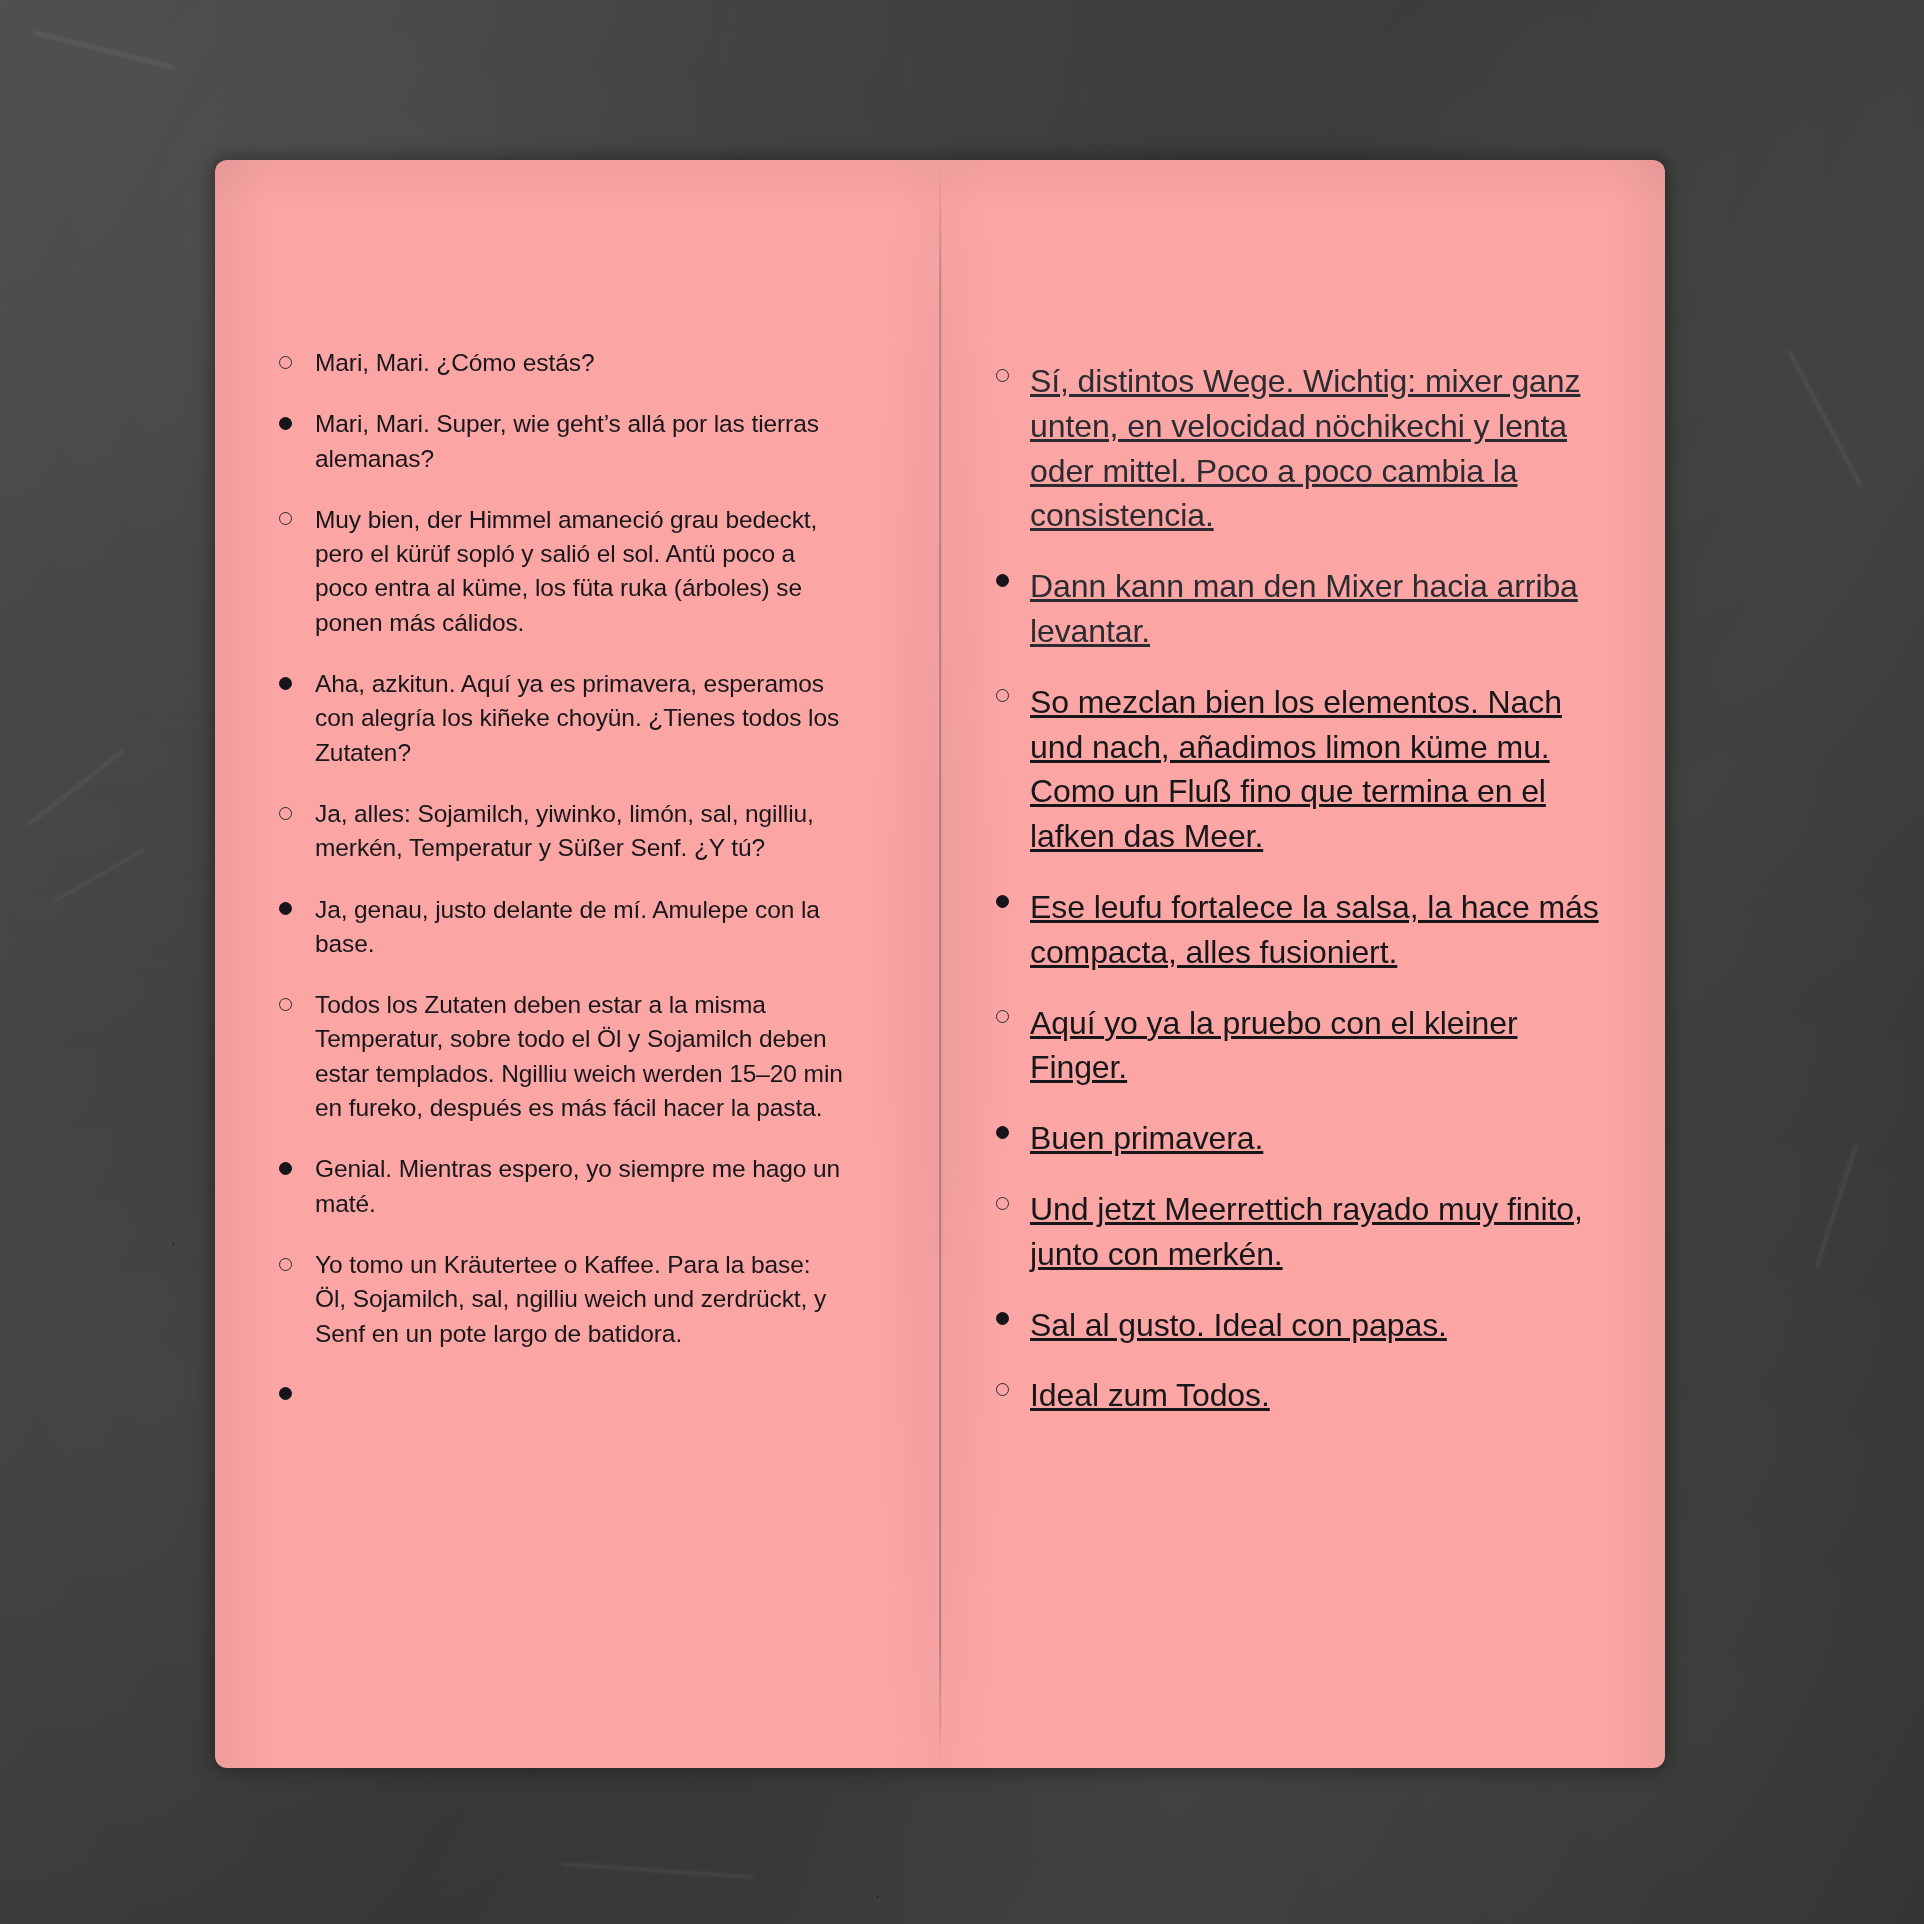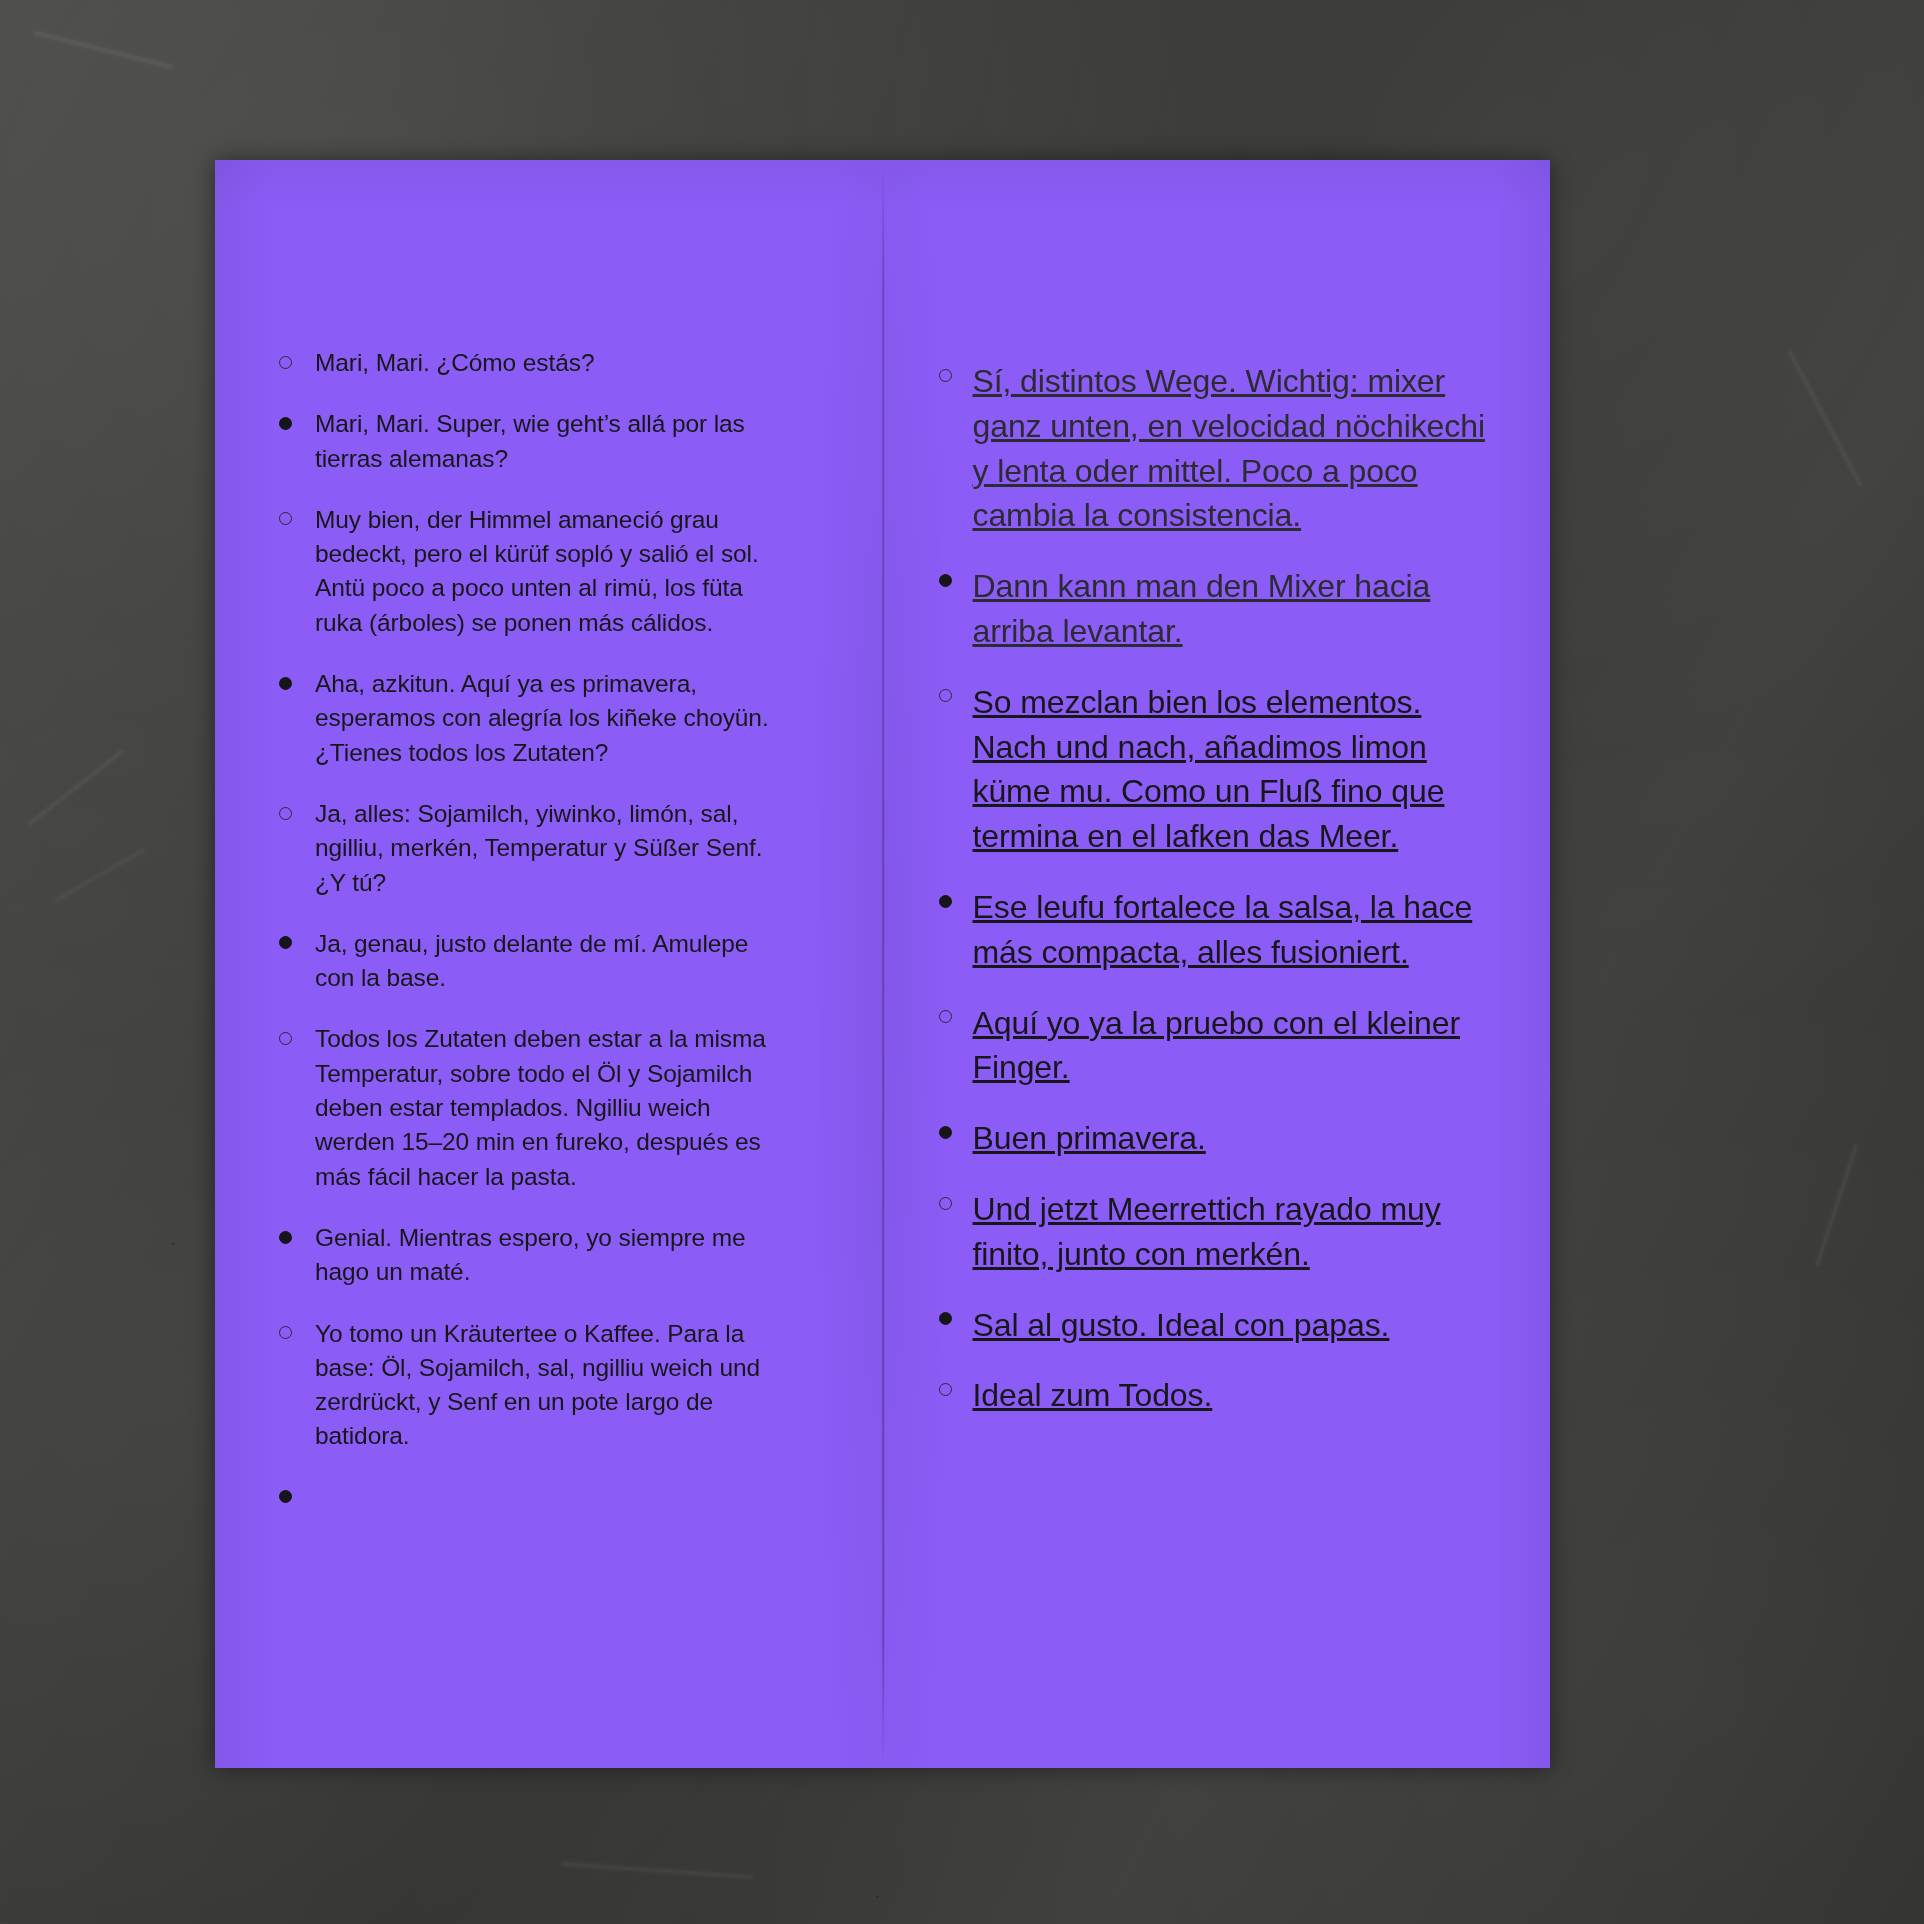--- a/index.html
+++ b/index.html
@@ -42,24 +42,25 @@
     background: rgba(255,255,255,0.07);
     filter: blur(1.6px);
     transform-origin: center;
   }
 
   
   #booklet {
     position: absolute;
     left: 215px;
     top: 160px;
-    width: 1335px;
+    width: 1450px;
     height: 1608px;
-    background: #8b5cf6;
+    background: #fca5a5;
     box-shadow: 0 0 21px rgba(0,0,0,0.45);
+    border-radius: 12px;
   }
   
   #booklet::before {
     content: "";
     position: absolute;
     inset: 0;
     pointer-events: none;
     background:
       linear-gradient(90deg, rgba(0,0,0,0.05) 0px, rgba(0,0,0,0) 56px),
       linear-gradient(270deg, rgba(0,0,0,0.05) 0px, rgba(0,0,0,0) 56px),
@@ -160,21 +161,21 @@
         <span>Mari, Mari. ¿Cómo estás?</span>
       </li>
 
       <li>
         <span class="bullet filled"></span>
         <span>Mari, Mari. Super, wie geht’s allá por las tierras alemanas?</span>
       </li>
 
       <li>
         <span class="bullet hollow"></span>
-        <span>Muy bien, der Himmel amaneció grau bedeckt, pero el kürüf sopló y salió el sol. Antü poco a poco unten al rimü, los füta ruka (árboles) se ponen más cálidos.</span>
+        <span>Muy bien, der Himmel amaneció grau bedeckt, pero el kürüf sopló y salió el sol. Antü poco a poco entra al küme, los füta ruka (árboles) se ponen más cálidos.</span>
       </li>
 
       <li>
         <span class="bullet filled"></span>
         <span>Aha, azkitun. Aquí ya es primavera, esperamos con alegría los kiñeke choyün. ¿Tienes todos los Zutaten?</span>
       </li>
 
       <li>
         <span class="bullet hollow"></span>
         <span>Ja, alles: Sojamilch, yiwinko, limón, sal, ngilliu, merkén, Temperatur y Süßer Senf. ¿Y tú?</span>

